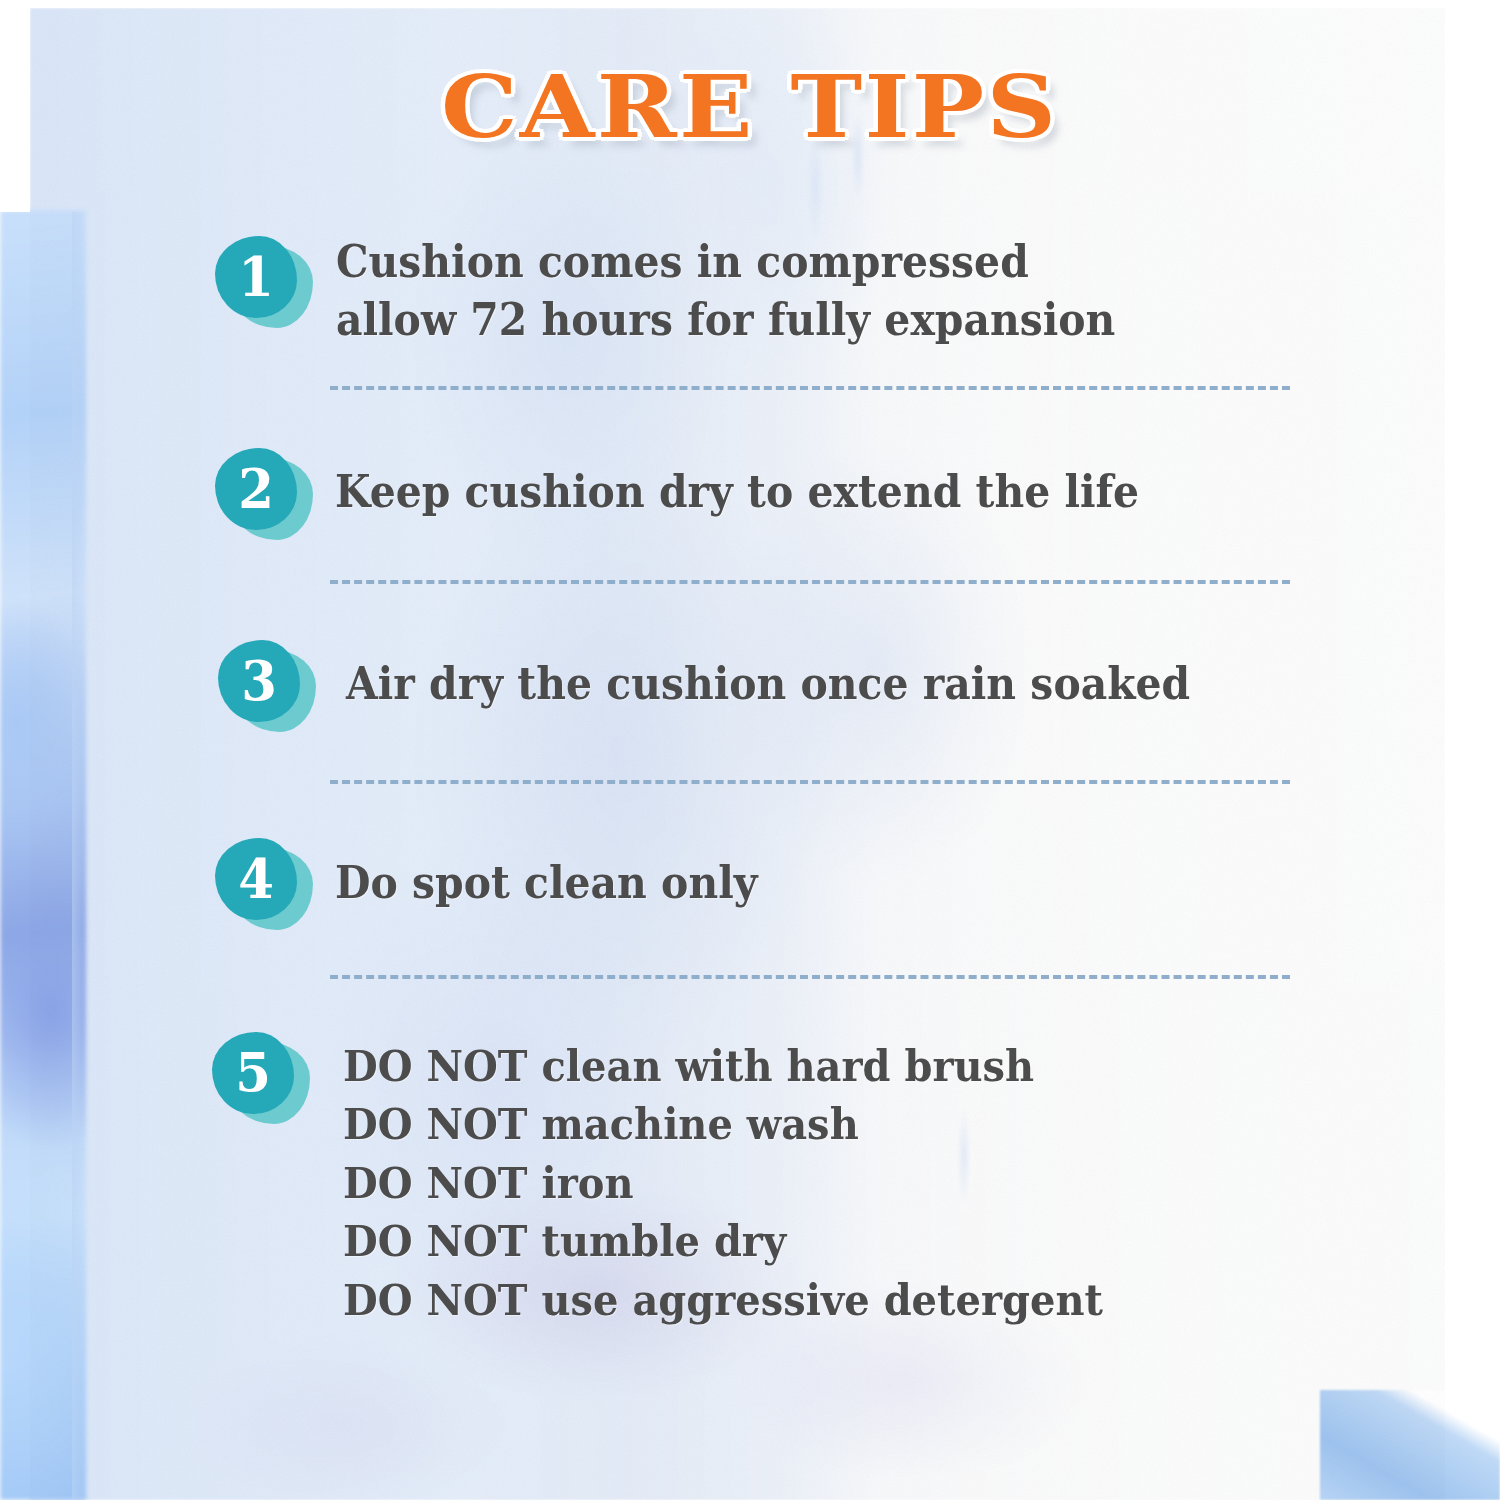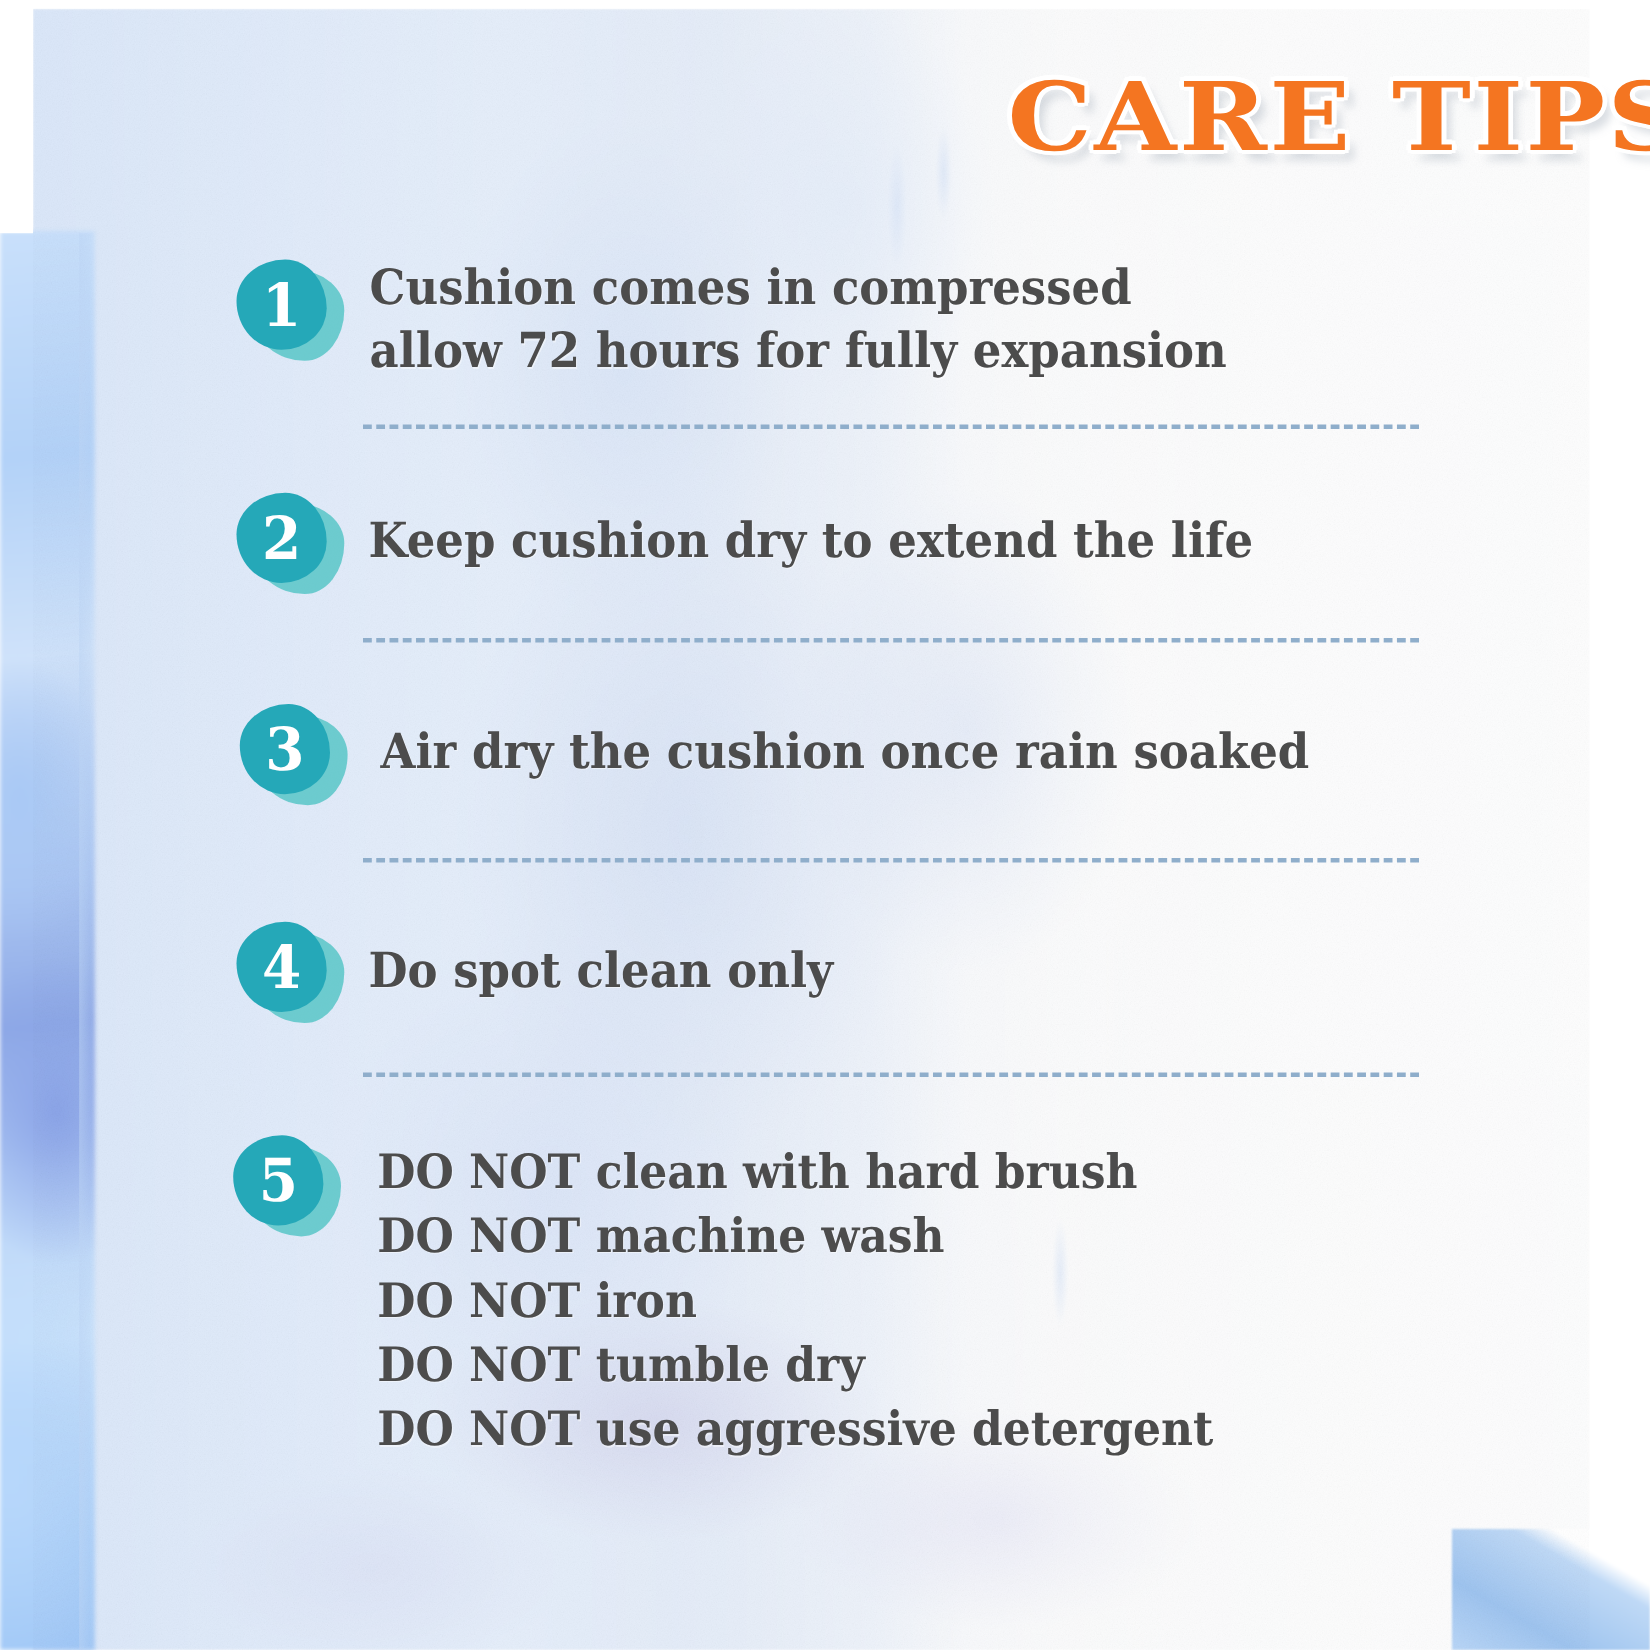--- a/index.html
+++ b/index.html
@@ -130,21 +130,21 @@
   .frame-left   { position:absolute; left:0; top:0;    width:30px;   height:212px; background:#fff; }
   .frame-right  { position:absolute; right:0; top:0;   width:55px;   height:1410px;background:#fff; }
   .frame-bottom { position:absolute; left:0; bottom:0; width:1500px; height:0px;   background:#fff; }
 
   
   .title-wrap {
     position: absolute;
     left: 0;
     top: 56px;
     width: 1500px;
-    text-align: right;
+    text-align: center;
   }
   .title {
     display: inline-block;
     font-family: "DejaVu Serif", "Liberation Serif", serif;
     font-weight: 700;
     font-size: 86px;
     letter-spacing: 2px;
     color: #F47521;
     transform: scaleX(1.12);
     transform-origin: center;

